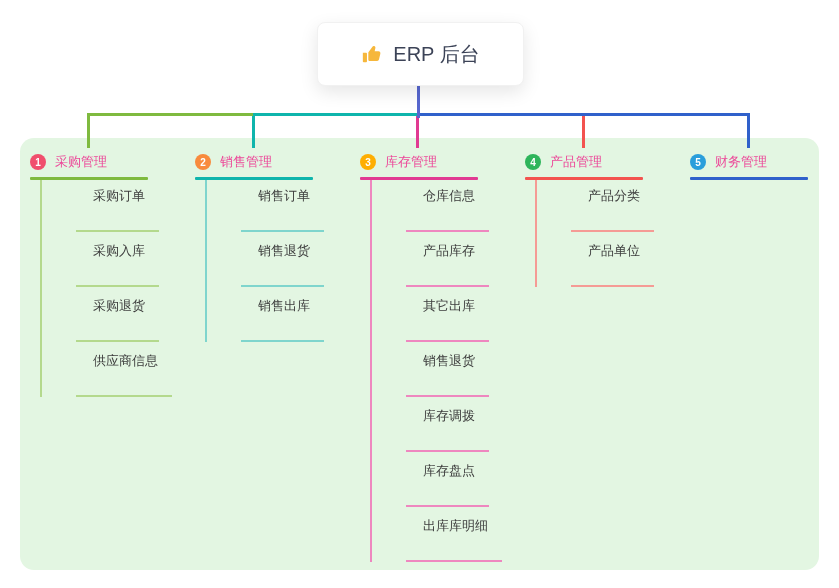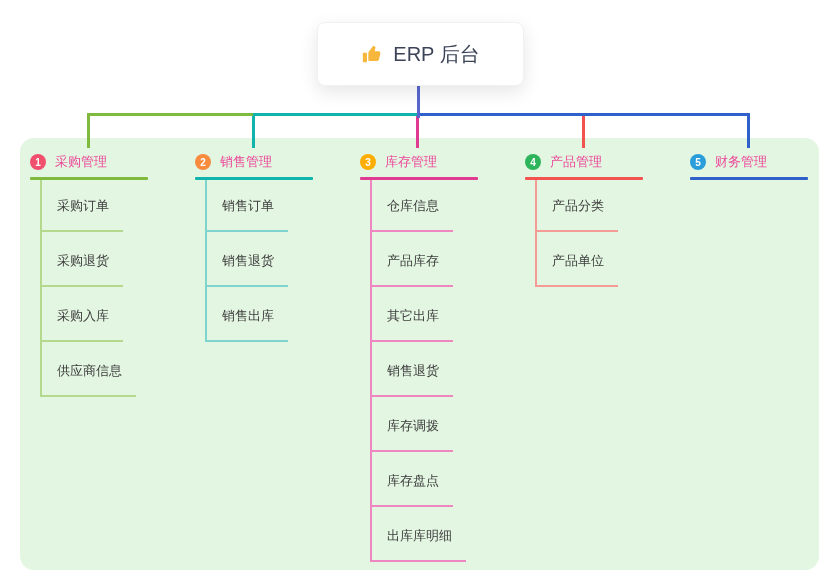--- a/index.html
+++ b/index.html
@@ -31,21 +31,21 @@
   .headline{width:118px;height:3px;background:var(--line,#999);margin-top:3px;border-radius:1px;}
   .kids{margin-left:10px;position:relative;width:-moz-fit-content;width:fit-content;}
   .kids::before{
     content:"";position:absolute;left:0;top:0;bottom:0;width:2px;
     background:var(--kline,#ccc);
   }
   .kid{height:55px;display:flex;align-items:flex-end;}
   .kid:first-child{height:52px;}
   .kid-label{
     display:block;font-size:13px;color:#3d3d3d;white-space:nowrap;
-    padding:0 14px 15px 17px;border-bottom:2px solid var(--kline,#ccc);
+    padding:0 14px 25px 17px;border-bottom:2px solid var(--kline,#ccc);margin-left:36px;
   }
 </style>
 </head>
 <body>
 
 <div class="panel"></div>
 
 <div class="conn" style="left: 87px; top: 113px; width: 166px; height: 3px; background: rgb(127, 186, 63);"></div>
 <div class="conn" style="left: 253px; top: 113px; width: 166px; height: 3px; background: rgb(15, 181, 172);"></div>
 <div class="conn" style="left: 419px; top: 113px; width: 330px; height: 3px; background: rgb(48, 97, 203);"></div>
@@ -69,24 +69,24 @@
   <div class="head">
     <span class="badge">1</span>
     <span class="head-label">采购管理</span>
   </div>
   <div class="headline"></div>
   <div class="kids">
     <div class="kid">
         <span class="kid-label">采购订单</span>
       </div>
     <div class="kid">
-        <span class="kid-label">采购退货</span>
+        <span class="kid-label">采购入库</span>
       </div>
     <div class="kid">
-        <span class="kid-label">采购入库</span>
+        <span class="kid-label">采购退货</span>
       </div>
     <div class="kid">
         <span class="kid-label">供应商信息</span>
       </div>
   </div>
 </div>
 
 <div class="branch" style="left: 195px; --line: #0fb5ac; --kline: #7fd5cd; --badge: #f88b3d;">
   <div class="head">
     <span class="badge">2</span>

